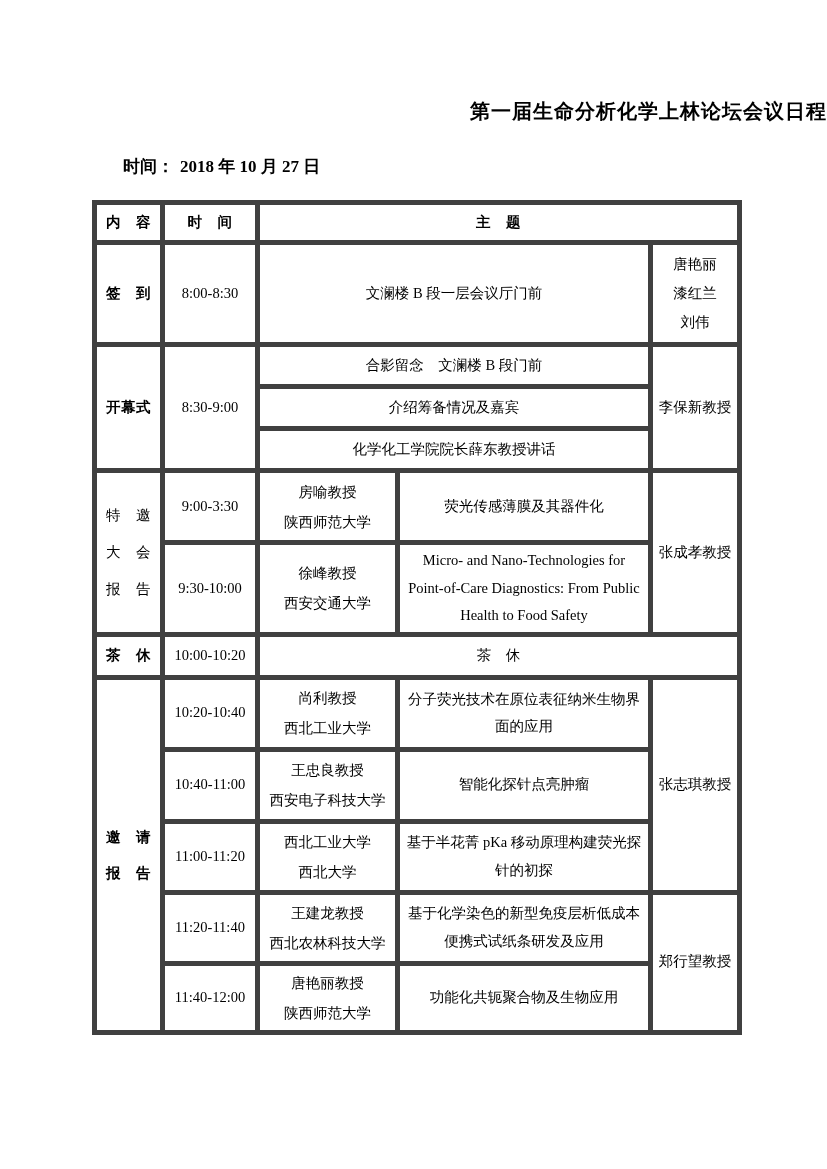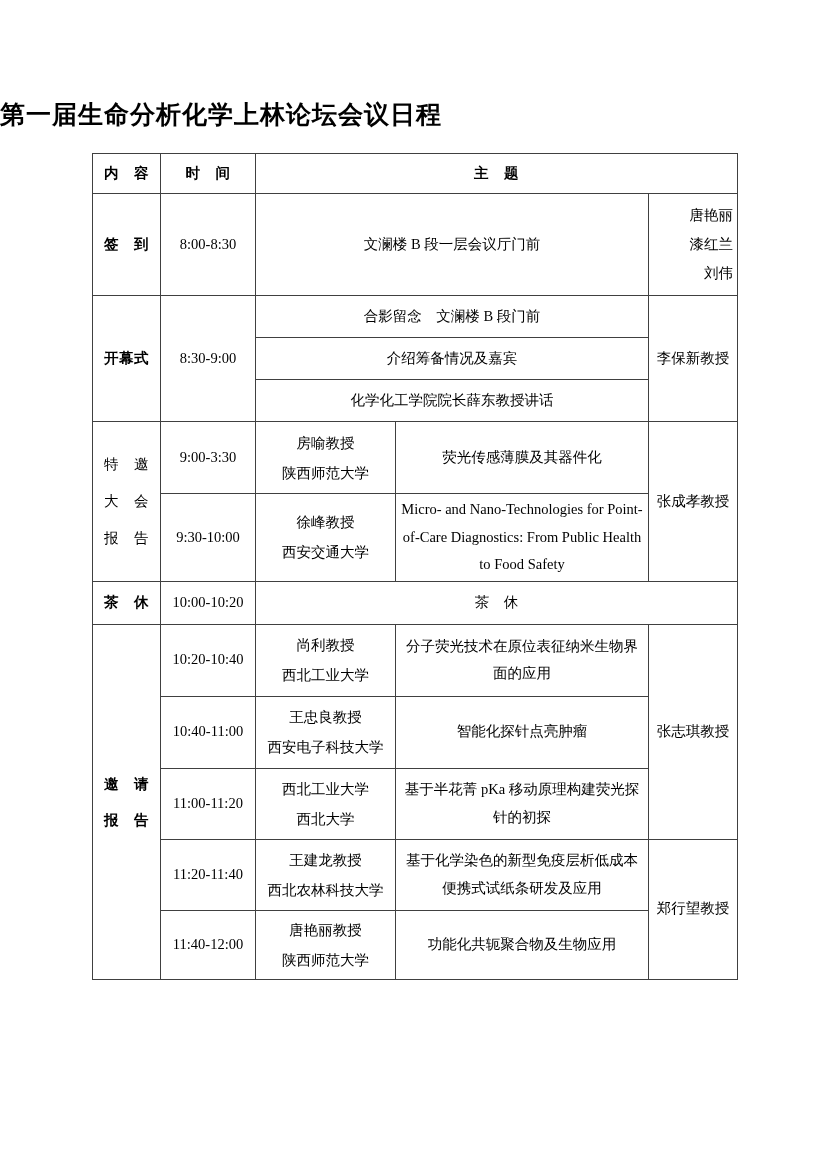--- a/index.html
+++ b/index.html
@@ -8,69 +8,70 @@
     position: relative;
     width: 827px;
     height: 1169px;
     background: #ffffff;
     color: #000000;
     font-family: "Liberation Serif", "DejaVu Serif", serif;
     overflow: hidden;
   }
   .doc-title {
     padding-top: 98px;
-    text-align: left;
-    font-size: 25px;
+    text-align: right;
+    font-size: 20px;
     font-weight: bold;
     letter-spacing: 1px;
   }
   .meta-line {
     margin-left: 123px;
     font-size: 17px;
     font-weight: bold;
   }
   .meta-time { margin-top: 30px; }
   .meta-location { margin-top: 27px; }
   .meta-label { margin-right: 6px; }
 
   table.schedule {
     margin: 22px 0 0 92px;
     width: 645px;
     border-collapse: collapse;
     table-layout: fixed;
   }
   table.schedule td {
-    border: 1px solid #404040;
+    border: 5px solid #404040;
     text-align: center;
     vertical-align: middle;
     font-size: 14.5px;
     line-height: 1.9;
     padding: 2px 4px;
     overflow: hidden;
   }
   td.lbl {
     font-weight: bold;
     font-size: 15.5px;
     letter-spacing: 0.5px;
   }
   td.time { font-size: 15px; }
   .ml div { line-height: 30px; }
-  td.staff div { line-height: 29px; text-align: right; }
+  td.staff div { line-height: 29px; }
   td.sec-label-3 div { line-height: 37px; font-weight: normal; }
   td.sec-label-2 div { line-height: 36px; font-weight: bold; }
   td.topic { line-height: 28px; margin-top: 13px; }
   td.topic-en { font-size: 14px; line-height: 22px; padding: 2px 6px; }
 </style>
 </head>
 <body>
 
 <div class="page">
 
   <h1 class="doc-title">第一届生命分析化学上林论坛会议日程</h1>
 
+  <p class="meta-line meta-time"><span class="meta-label">时间：</span><span>2018 年 10 月 27 日</span></p>
 
 
   <table class="schedule">
     <colgroup>
       <col style="width:68px">
         <col style="width:95px">
         <col style="width:140px">
         <col style="width:253px">
         <col style="width:89px">
     </colgroup>

